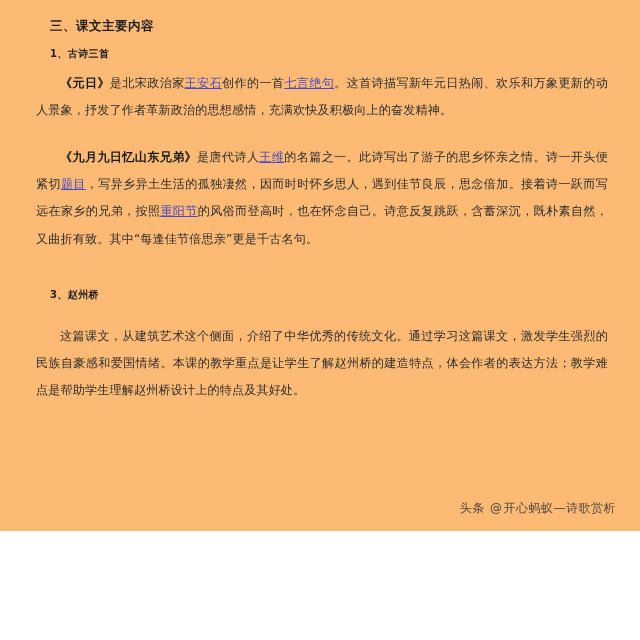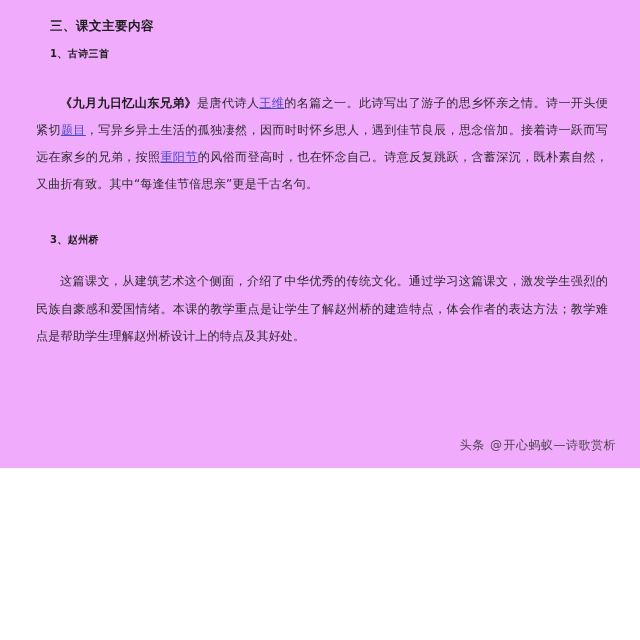--- a/index.html
+++ b/index.html
@@ -12,22 +12,22 @@
     height: 640px;
     overflow: hidden;
     font-family: "DejaVu Sans", "Liberation Sans", sans-serif;
     color: #2b2b2b;
     -webkit-font-smoothing: antialiased;
   }
 
   #page {
     position: relative;
     width: 640px;
-    height: 468px;
-    background: #f0abfc;
+    height: 531px;
+    background: #fdba74;
     box-sizing: border-box;
     padding: 0 40px 0 36px;
   }
 
   .doc {
     position: relative;
     width: 572px;
   }
 
   
@@ -103,20 +103,23 @@
     <div class="sp-20"></div>
 
     <div class="h-main">三、课文主要内容</div>
 
     <div class="sp-16"></div>
 
     <div class="h-sub">1、古诗三首</div>
 
     <div class="sp-11"></div>
 
+    <p class="p indent">
+      <span class="bk">《元日》</span><span>是北宋政治家</span><a class="lnk" href="#">王安石</a><span>创作的一首</span><a class="lnk" href="#">七言绝句</a><span>。这首诗描写新年元日热闹、欢乐和万象更新的动人景象，抒发了作者革新政治的思想感情，充满欢快及积极向上的奋发精神。</span>
+    </p>
 
     <div class="sp-10"></div>
 
 
     <div class="sp-10"></div>
 
     <p class="p indent">
       <span class="bk">《九月九日忆山东兄弟》</span><span>是唐代诗人</span><a class="lnk" href="#">王维</a><span>的名篇之一。此诗写出了游子的思乡怀亲之情。诗一开头便紧切</span><a class="lnk" href="#">题目</a><span>，写异乡异土生活的孤独凄然，因而时时怀乡思人，遇到佳节良辰，思念倍加。接着诗一跃而写远在家乡的兄弟，按照</span><a class="lnk" href="#">重阳节</a><span>的风俗而登高时，也在怀念自己。诗意反复跳跃，含蓄深沉，既朴素自然，又曲折有致。其中“每逢佳节倍思亲”更是千古名句。</span>
     </p>
 

